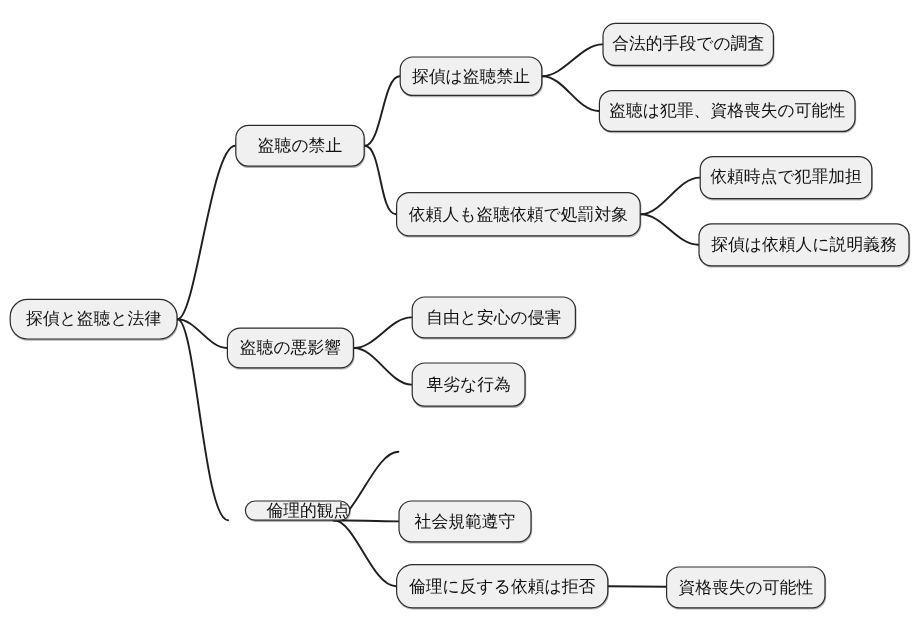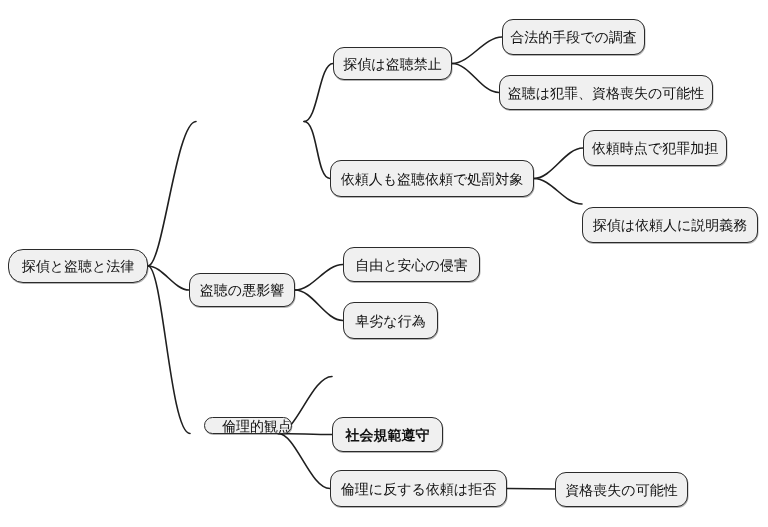--- a/index.html
+++ b/index.html
@@ -68,41 +68,42 @@
     <path d="M295,290 C313,290 325,264.5 343,264.5"></path>
     <path d="M295,290 C313,290 325,320.5 343,320.5"></path>
     <path d="M278,433.5 C296,433.5 312,376.5 332,376.5"></path>
     <path d="M278,433.5 C296,433.5 314,434.5 332,434.5"></path>
     <path d="M278,433.5 C296,433.5 310,488.5 330,488.5"></path>
     <path d="M507,488.5 L555,489"></path>
   </svg>
 
   <div class="node" style="left:8px; top:249px; width:140px; height:34px;border-radius:15px;">探偵と盗聴と法律</div>
 
+  <div class="node" style="left:196px; top:104px; width:108px; height:35px;">盗聴の禁止</div>
 
   <div class="node" style="left:333px; top:47px; width:119px; height:33px;">探偵は盗聴禁止</div>
 
   <div class="node" style="left:502px; top:19px; width:143px; height:36px;">合法的手段での調査</div>
 
   <div class="node" style="left:499px; top:75px; width:214px; height:35px;">盗聴は犯罪、資格喪失の可能性</div>
 
   <div class="node" style="left:330px; top:160px; width:204px; height:37px;">依頼人も盗聴依頼で処罰対象</div>
 
   <div class="node" style="left:583px; top:130px; width:144px; height:36px;">依頼時点で犯罪加担</div>
 
-  <div class="node" style="left:582px; top:186px; width:176px; height:36px;margin-top:21px;">探偵は依頼人に説明義務</div>
+  <div class="node" style="left:582px; top:186px; width:176px; height:36px;">探偵は依頼人に説明義務</div>
 
   <div class="node" style="left:189px; top:273px; width:106px; height:34px;">盗聴の悪影響</div>
 
   <div class="node" style="left:343px; top:247px; width:137px; height:35px;">自由と安心の侵害</div>
 
   <div class="node" style="left:343px; top:302px; width:95px; height:37px;">卑劣な行為</div>
 
   <div class="node" style="left:204px; top:417px; width:88px; height:17px;padding-left:18px;">倫理的観点</div>
 
 
-  <div class="node" style="left:332px; top:417px; width:111px; height:35px;font-weight:bold;">社会規範遵守</div>
+  <div class="node" style="left:332px; top:417px; width:111px; height:35px;">社会規範遵守</div>
 
-  <div class="node" style="left:330px; top:470px; width:177px; height:37px;">倫理に反する依頼は拒否</div>
+  <div class="node" style="left:330px; top:470px; width:177px; height:37px;border-radius:14px;">倫理に反する依頼は拒否</div>
 
   <div class="node" style="left:555px; top:472px; width:133px; height:35px;">資格喪失の可能性</div>
 
 </div>
 
 </body></html>

